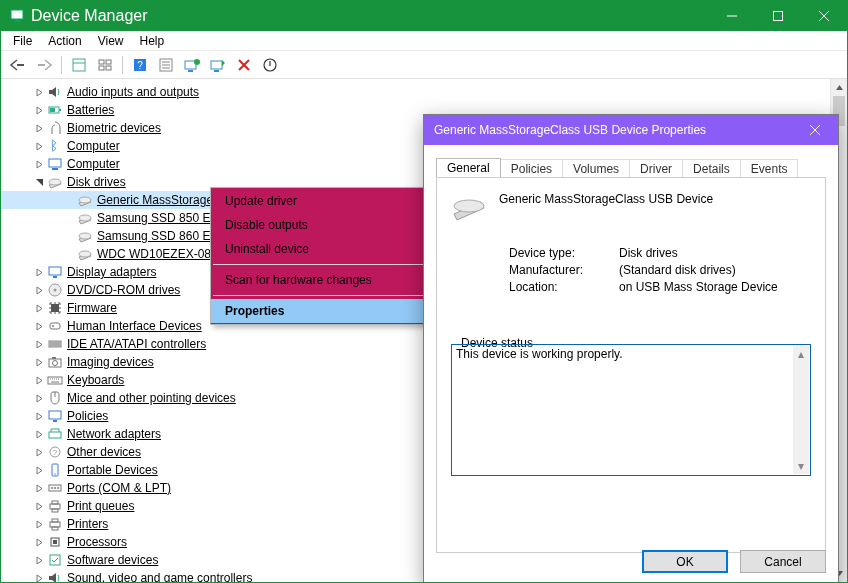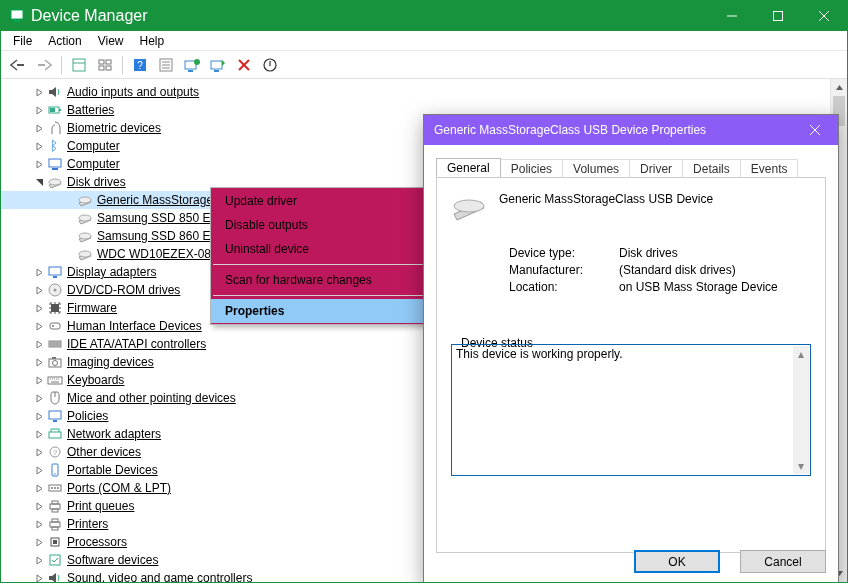--- a/index.html
+++ b/index.html
@@ -54,21 +54,21 @@
   .tabpanel { border:1px solid #ccc; padding:14px 14px 12px 14px; height:376px; position:relative; }
   .dev-head { display:flex; gap:12px; align-items:flex-start; margin-bottom:22px; }
   .dev-head .big-icon { width:36px; height:32px; }
   .info-row { display:flex; margin:3px 0 3px 58px; font-size:12px; }
   .info-row .k { width:110px; }
   .grpbox { margin-top:18px; }
   .grplabel { font-size:12px; position:relative; top:6px; left:6px; background:#fff; padding:0 4px; display:inline-block;margin-top:18px;}
   .status { width:100%; height:132px; border:1px solid #0a64ad; padding:2px 4px; font-size:12px; resize:none; outline:none; position:relative;}
   .status-scroll { position:absolute; right:1px; top:1px; bottom:1px; width:16px; background:#f0f0f0; display:flex; flex-direction:column; justify-content:space-between; }
   .status-scroll span{display:flex;align-items:center;justify-content:center;height:16px;color:#888;}
-  .btnrow { position:absolute; right:12px; bottom:10px; display:flex; gap:20px; }
+  .btnrow { position:absolute; right:12px; bottom:10px; display:flex; gap:12px; }
   .wbtn { min-width:86px; height:23px; border:1px solid #adadad; background:#e1e1e1; font-size:12px; display:flex; align-items:center; justify-content:center; }
   .wbtn.def { border:1px solid #0078d7; box-shadow:inset 0 0 0 1px #0078d7; }
 
   svg { display:block; }
 </style>
 </head>
 <body>
 
 <div class="window">
 

